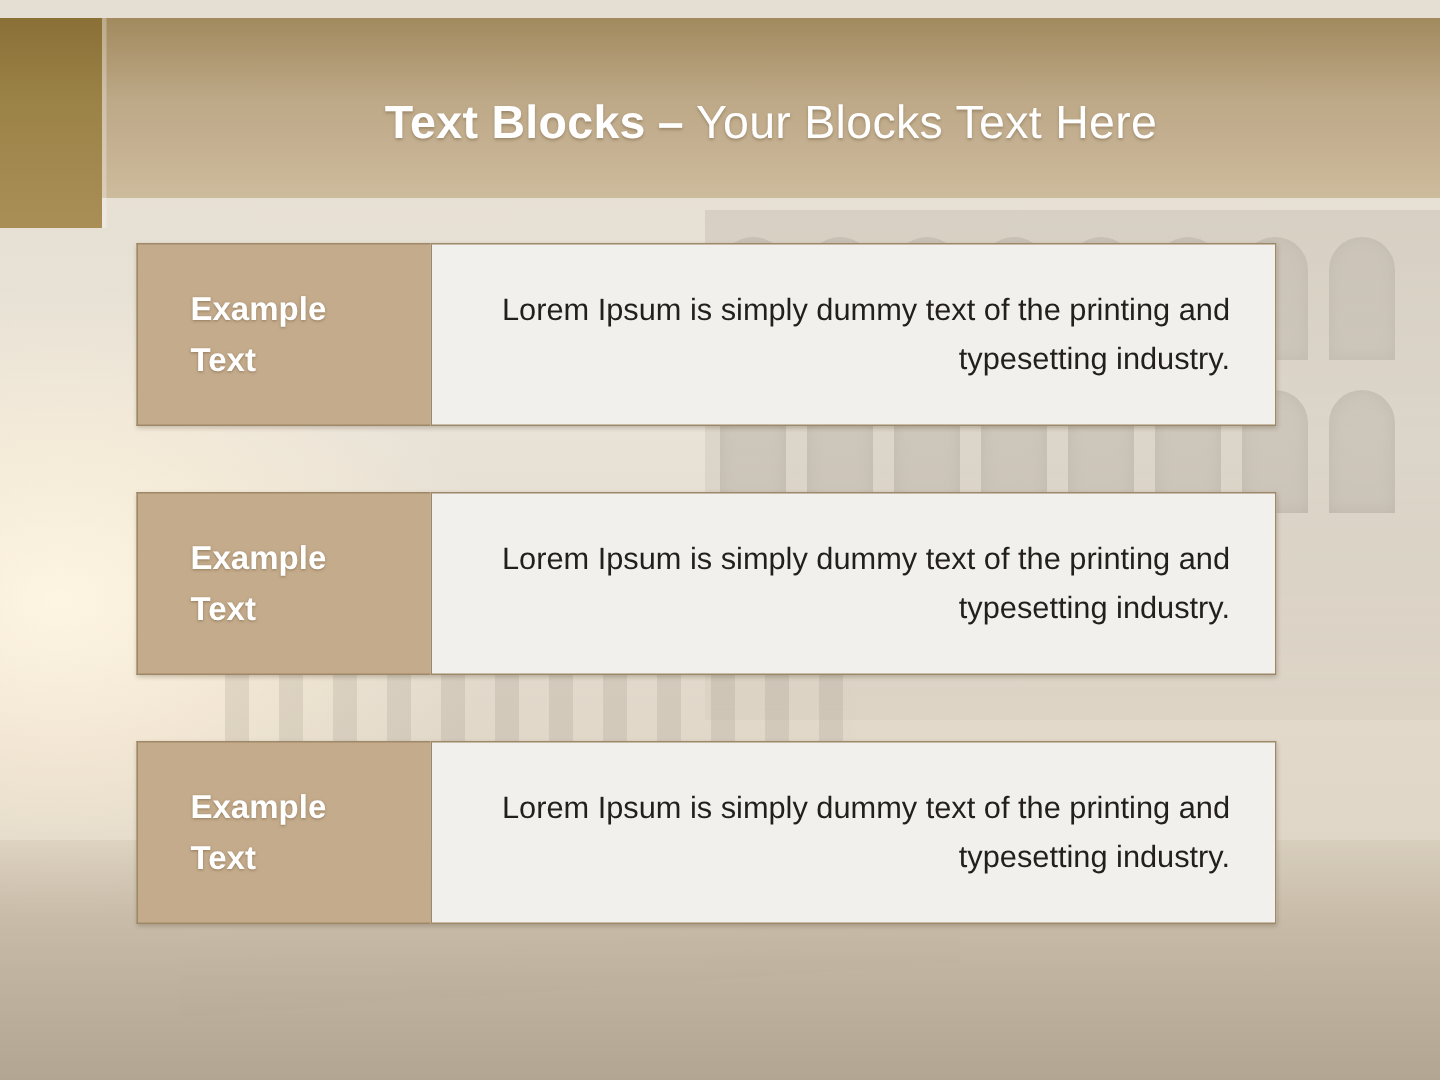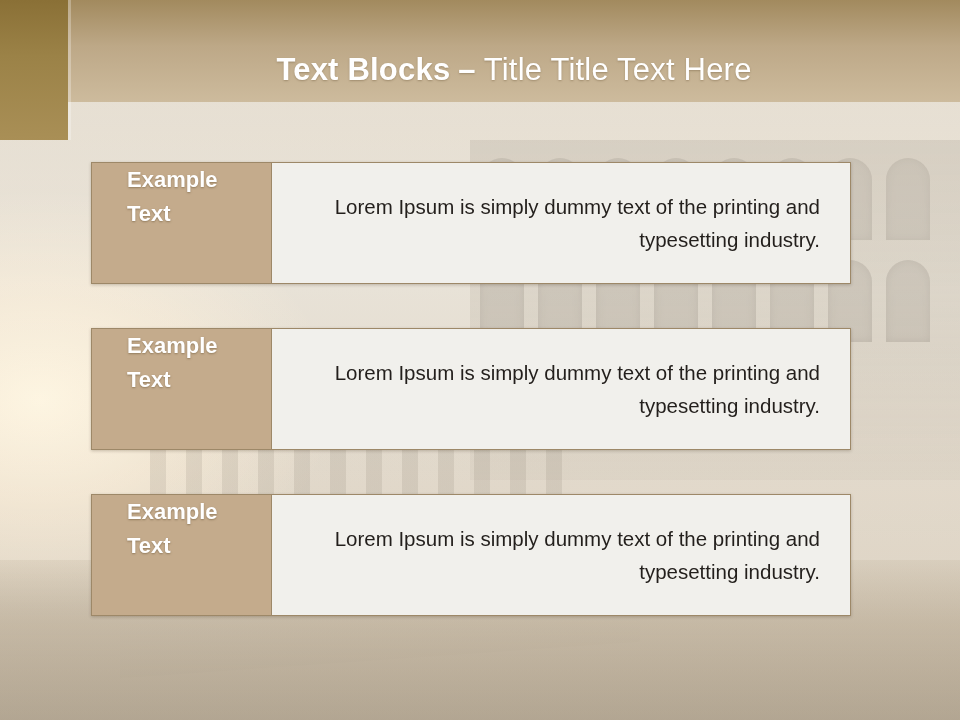--- a/index.html
+++ b/index.html
@@ -89,23 +89,23 @@
   .bg-veil {
     position: absolute;
     inset: 0;
     background: linear-gradient(to bottom, rgba(255,250,240,0.35), rgba(255,248,235,0.15) 50%, rgba(255,245,230,0.25));
   }
 
   
   .header {
     position: absolute;
     left: 0;
-    top: 0;
+    top: 12px;
     width: 960px;
-    height: 102px;
+    height: 120px;
     background: linear-gradient(to bottom, #a28a5e 0%, #bda887 45%, #cdbb9d 100%);
   }
   .header-accent {
     position: absolute;
     left: 0;
     top: 0;
     width: 68px;
     height: 140px;
     background: linear-gradient(to bottom, #8a7036 0%, #9b8247 40%, #a98f56 100%);
   }
@@ -151,27 +151,28 @@
     top: 162px;
     width: 760px;
   }
   .row {
     display: flex;
     height: 122px;
     margin-bottom: 44px;
     box-shadow: 0 1px 3px rgba(60,45,25,0.25);
   }
   .row-label {
-    width: 180px;
+    width: 196px;
     box-sizing: border-box;
     background: #c4ab8c;
     border: 1px solid #9d8868;
     border-right: none;
     display: flex;
     flex-direction: column;
+    justify-content: center;
     padding-left: 35px;
     color: #ffffff;
     font-weight: bold;
     font-size: 22px;
     line-height: 1.55;
     text-shadow: 0 1px 2px rgba(105,85,55,0.55);
   }
   .row-body {
     flex: 1;
     box-sizing: border-box;
@@ -219,21 +220,21 @@
     <div class="bg-ground"></div>
     <div class="bg-veil"></div>
   </div>
 
   <div class="header">
     <div class="header-accent"></div>
     <div class="header-accent-edge"></div>
     <div class="title">
       <span class="bold">Text Blocks</span>
       <span class="dash">–</span>
-      <span class="light">Title Title Text Here</span>
+      <span class="light">Your Blocks Text Here</span>
     </div>
   </div>
 
   <div class="rows">
 
     <div class="row">
       <div class="row-label">
         <span>Example</span>
         <span>Text</span>
       </div>

